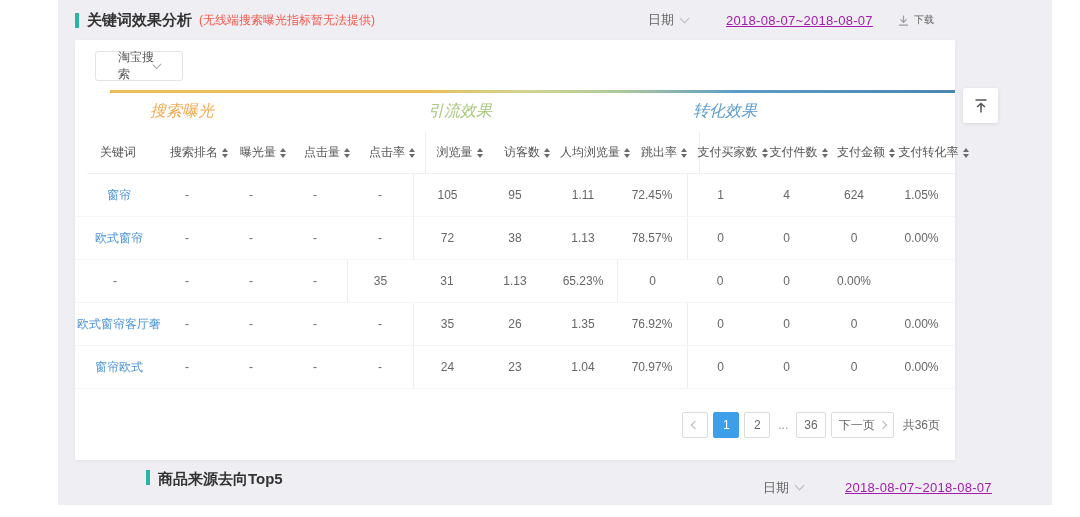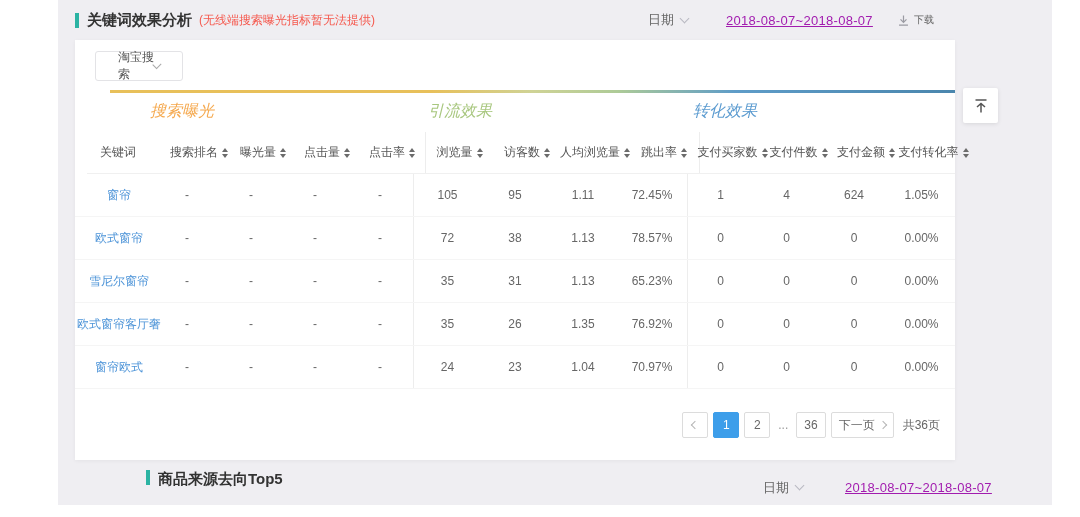--- a/index.html
+++ b/index.html
@@ -228,23 +228,20 @@
             <div class="cell sec-start">72</div>
             <div class="cell">38</div>
             <div class="cell">1.13</div>
             <div class="cell">78.57%</div>
             <div class="cell sec-start">0</div>
             <div class="cell">0</div>
             <div class="cell">0</div>
             <div class="cell">0.00%</div>
           </div>
           <div class="trow grid13">
-            <div class="cell first">
-              <span class="kw">雪尼尔窗帘</span>
-            </div>
             <div class="cell">-</div>
             <div class="cell">-</div>
             <div class="cell">-</div>
             <div class="cell">-</div>
             <div class="cell sec-start">35</div>
             <div class="cell">31</div>
             <div class="cell">1.13</div>
             <div class="cell">65.23%</div>
             <div class="cell sec-start">0</div>
             <div class="cell">0</div>

